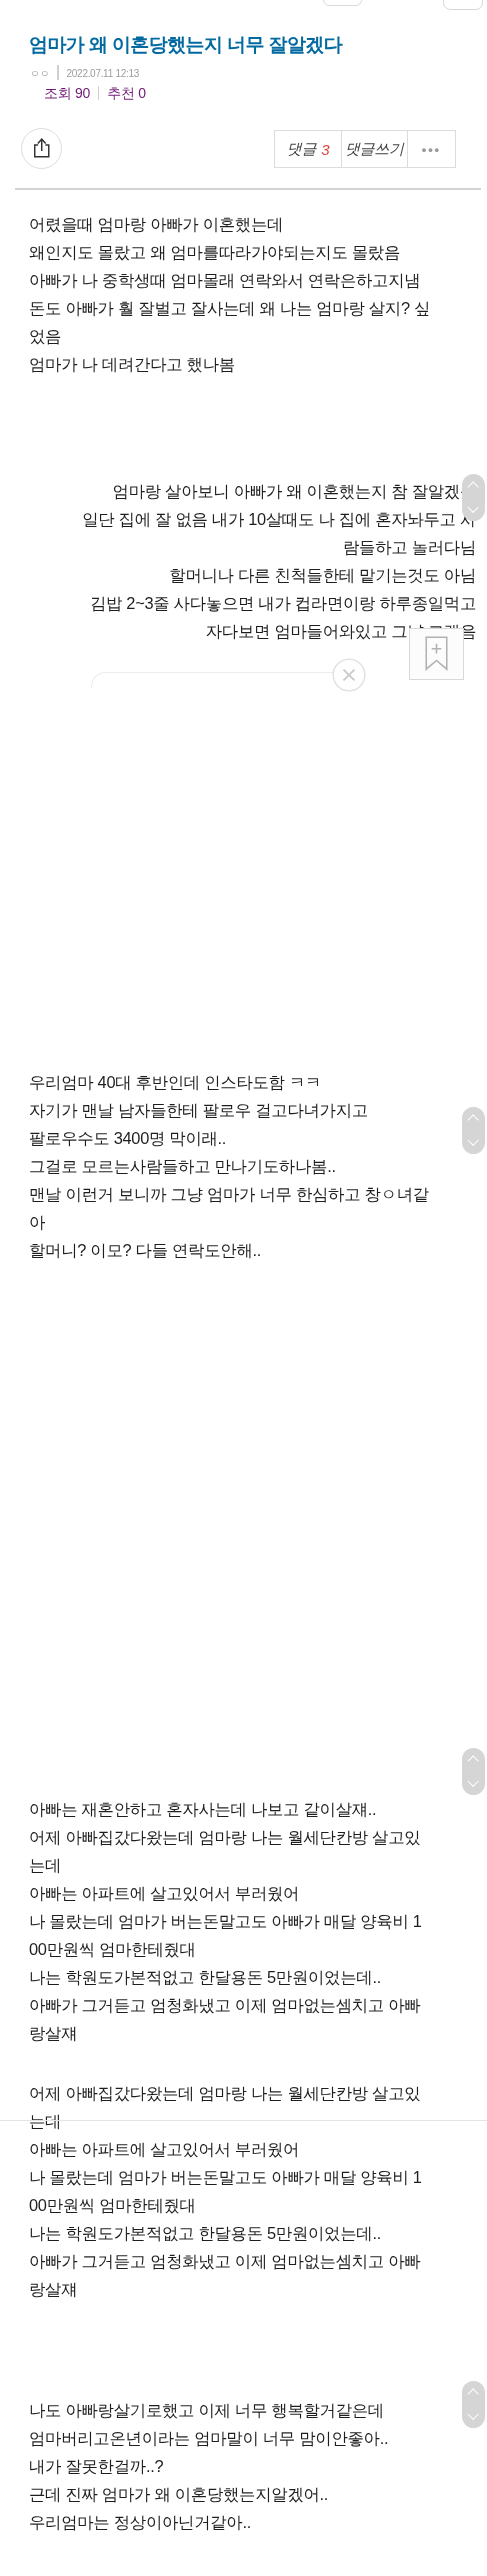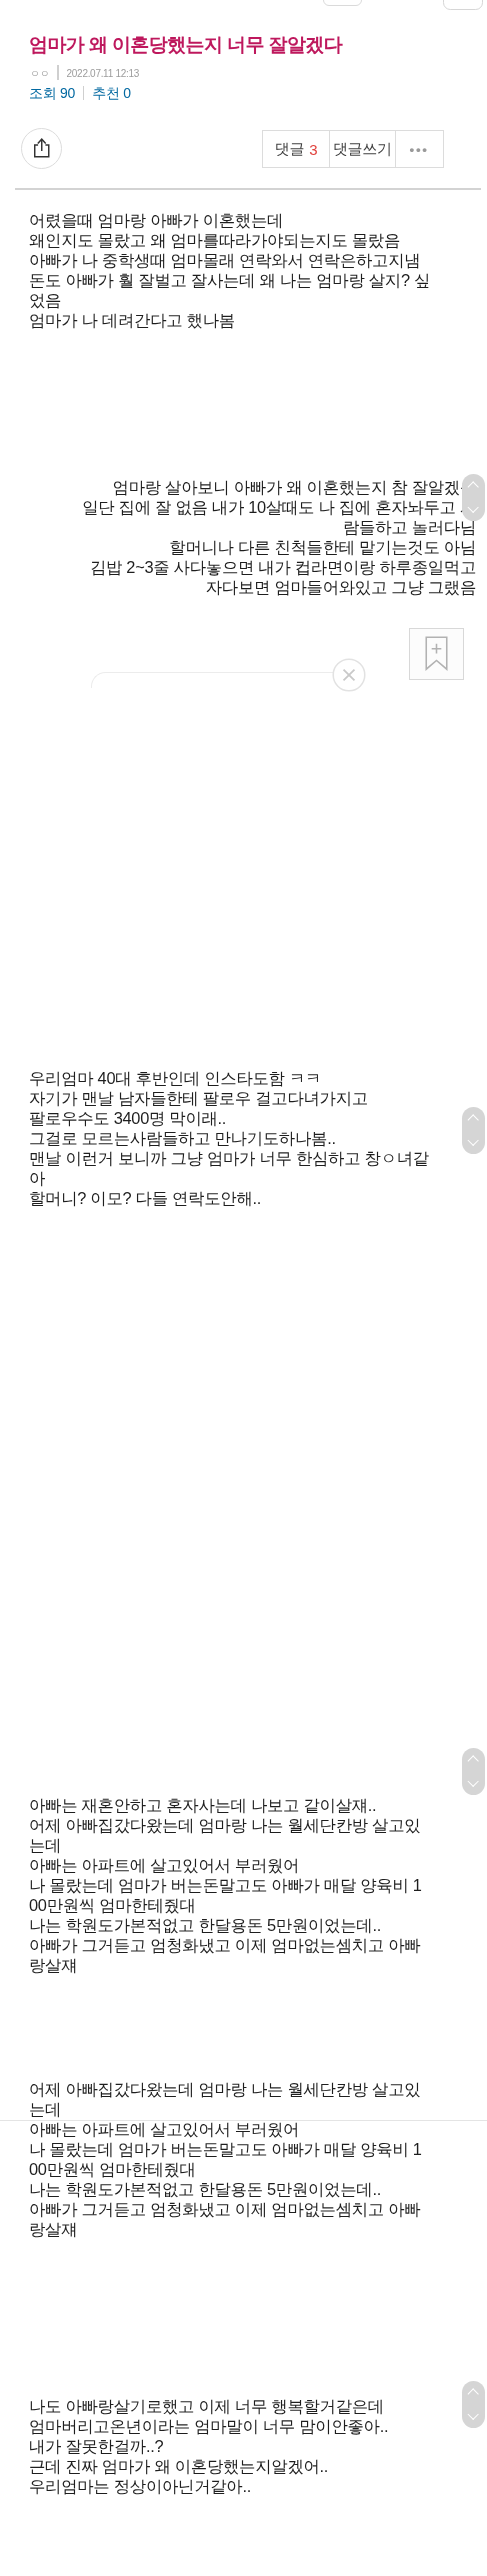--- a/index.html
+++ b/index.html
@@ -6,43 +6,43 @@
   .canvas{position:relative;width:488px;height:2576px;background:#ffffff;overflow:hidden;
           font-family:"Liberation Sans","DejaVu Sans",sans-serif;}
 
   
   .remnant-a{position:absolute;left:323px;top:-4.9px;width:37px;height:9px;
              border:1.2px solid #dadada;border-radius:0 0 6px 6px;background:#fff;}
   .remnant-b{position:absolute;left:443px;top:-19.5px;width:38px;height:27px;
              border:1.2px solid #d6d6d6;border-radius:7.3px;background:#fff;}
 
   .title{position:absolute;left:29px;top:32px;width:438px;font-size:19px;font-weight:700;
-         color:#be185d;letter-spacing:-0.6px;}
+         color:#0369a1;letter-spacing:-0.6px;}
   .meta1{position:absolute;left:30px;top:65px;font-size:10px;color:#9c9c9c;letter-spacing:-0.3px;}
-  .meta2{position:absolute;left:29px;top:85px;font-size:14px;color:#0369a1;letter-spacing:-0.3px;}
+  .meta2{position:absolute;left:44px;top:85px;font-size:14px;color:#701a75;letter-spacing:-0.3px;}
   .meta-sep{display:inline-block;width:1.2px;height:14.6px;background:#cfcfcf;vertical-align:-2.4px;margin:0 8px;}
   .meta-gap{display:inline-block;width:3.7px;}
 
   .share-btn{position:absolute;left:21px;top:128px;width:41px;height:41px;border:1.2px solid #dcdcdc;
              border-radius:50%;background:#fff;display:flex;align-items:center;justify-content:center;box-sizing:border-box;}
 
-  .action-row{position:absolute;left:262px;top:130px;display:flex;}
+  .action-row{position:absolute;left:274px;top:130px;display:flex;font-style:italic;}
   .act-box{height:38px;border:1.2px solid #dcdcdc;background:#fff;box-sizing:border-box;
            display:flex;align-items:center;justify-content:center;font-size:15px;color:#3f3f3f;letter-spacing:-0.3px;}
   .act-box + .act-box{margin-left:-1.2px;}
   .b1{width:68px;}
   .b2{width:67px;}
   .b3{width:49px;}
   .count-red{color:#e1413c;margin-left:4.9px;}
   .dots{color:#9a9a9a;font-size:13.4px;letter-spacing:1.8px;font-weight:700;}
 
   .hdr-divider{position:absolute;left:15px;top:188px;width:466px;height:1.8px;background:#d3d3d3;}
   .stitch{position:absolute;left:0;top:2120px;width:488px;height:1.2px;background:#e4e4e4;}
 
-  .para{position:absolute;left:29px;width:447px;font-size:16.4px;line-height:20px;color:#1e1e1e;
+  .para{position:absolute;left:29px;width:447px;font-size:16.4px;line-height:28px;color:#1e1e1e;
         letter-spacing:-0.3px;white-space:pre-line;}
   .p1{top:210px;} .p2{top:477px;text-align:right;} .p3{top:739px;} .p4{top:1068px;}
   .p5{top:1391px;} .p6{top:1795px;} .p7{top:2079px;} .p8{top:2380px;margin-top:16px;}
 
   
   .pill{position:absolute;left:462px;width:23px;height:47px;border-radius:12px;background:#d5d5d5;
         display:flex;flex-direction:column;}
   .pill-half{flex:1;display:flex;align-items:center;justify-content:center;}
   .chev{display:block;width:7.3px;height:7.3px;border-left:1.8px solid #fff;border-top:1.8px solid #fff;}
   .chev.up{transform:rotate(45deg);margin-top:3.7px;}

